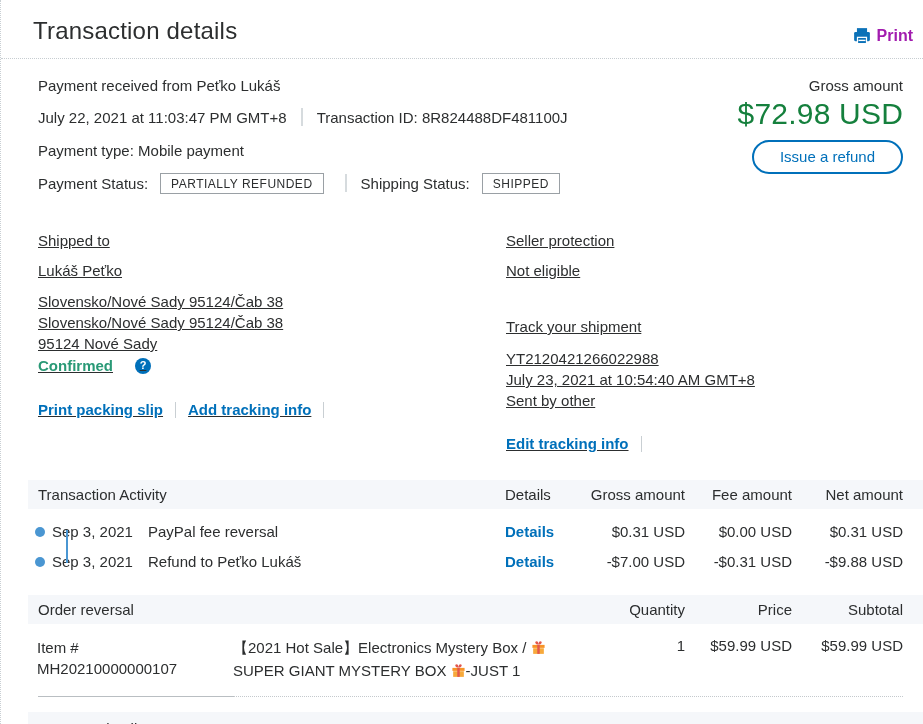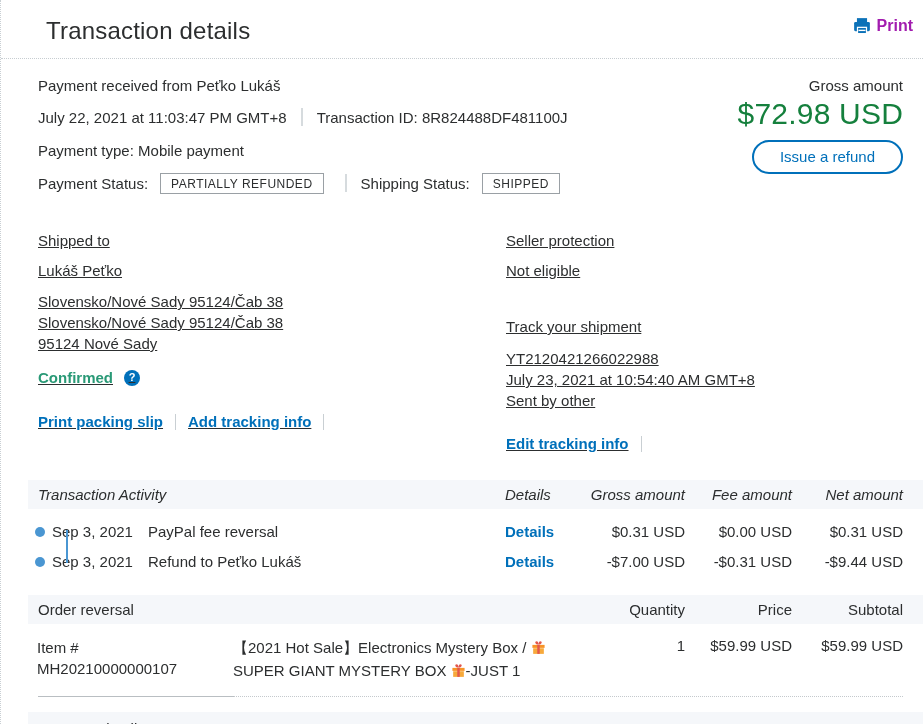--- a/index.html
+++ b/index.html
@@ -5,22 +5,22 @@
   * { margin:0; padding:0; box-sizing:border-box; }
   html,body { background:#fff; }
   body { font-family:"Liberation Sans", sans-serif; color:#2c2e2f; }
   .page {
     position:relative; width:923px; height:724px; background:#fff;
     border-left:1px dotted #c9cfd3; overflow:hidden; font-size:15px;
   }
 
   
   .topbar {
-    display:flex; justify-content:space-between; align-items:flex-start;
-    padding:17px 10px 13px 45px; border-bottom:1px dotted #c7cdd1;
+    display:flex; justify-content:space-between; align-items:flex-end;
+    padding:17px 10px 13px 32px; border-bottom:1px dotted #c7cdd1;
   }
   .page-title { font-size:24px; font-weight:400; color:#2c2e2f; letter-spacing:.2px; }
   .print-link {
     display:flex; align-items:center; gap:6px; color:#a21caf;
     font-weight:700; font-size:16px; cursor:pointer; text-decoration:none;
   }
 
   
   .summary { display:flex; justify-content:space-between; padding:15px 20px 0 37px; }
   .sum-left .line { display:flex; align-items:center; margin-bottom:11px; min-height:22px; }
@@ -39,40 +39,40 @@
     font-family:"Liberation Sans", sans-serif;
   }
 
   
   .twocol { display:flex; padding:27px 20px 0 37px;text-decoration:underline; }
   .col-left { width:468px; flex:none; }
   .col-right { flex:1; }
   .sec-heading { margin-bottom:13px; }
   .ship-name { margin-bottom:12px; }
   .addr-line { line-height:21px; }
-  .confirmed-row { display:flex; align-items:center; gap:11px; line-height:21px; margin-top:13px; }
+  .confirmed-row { display:flex; align-items:center; gap:22px; line-height:21px; margin-top:1px; }
   .confirmed-text { color:#299976; font-weight:700; }
   .help-icon {
     display:inline-flex; align-items:center; justify-content:center;
     width:16px; height:16px; border-radius:50%; background:#0070ba; color:#fff;
     font-size:11px; font-weight:700; cursor:pointer;
   }
   .links-row { display:flex; align-items:center; margin-top:25px; }
   .tlink { color:#0070ba; font-weight:700; cursor:pointer; text-decoration:none; }
   .pipe { width:1px; height:16px; background:#c9cfd3; margin:0 12px; flex:none; }
   .not-eligible { margin-bottom:39px; }
   .track-line { line-height:21px; }
   .edit-row { display:flex; align-items:center; margin-top:24px; }
 
   
   .bar {
     background:#f5f7fa; margin-left:27px; align-items:center;
     padding:6px 20px 6px 10px; min-height:27px;
   }
-  .act-head { display:grid; grid-template-columns:1fr 70px 110px 107px 111px; margin-top:28px;font-style:italic; }
+  .act-head { display:grid; grid-template-columns:1fr 70px 110px 107px 111px; margin-top:28px; }
   .order-head { display:grid; grid-template-columns:1fr 90px 107px 111px; margin-top:19px; }
   .r { text-align:right; }
   .act-rows { position:relative; margin-left:27px; padding-top:7px; }
   .act-row { display:grid; grid-template-columns:24px 96px 1fr 70px 110px 107px 111px; padding:7px 20px 6px 0; align-items:center; }
   .tl-dot { width:10px; height:10px; border-radius:50%; background:#4a96d2; margin-left:7px; }
   .tl-line { position:absolute; left:38px; top:21px; height:33px; width:2px; background:#4a96d2; }
   .details-link { color:#0070ba; font-weight:700; cursor:pointer; text-decoration:none; }
 
   .order-row { display:grid; grid-template-columns:196px 1fr 90px 107px 111px; padding:13px 20px 10px 9px; margin-left:27px; align-items:start; }
   .item-cell div { line-height:21px; }
@@ -182,21 +182,21 @@
       <span class="r">$0.00 USD</span>
       <span class="r">$0.31 USD</span>
     </div>
     <div class="act-row">
       <span class="tl-dot"></span>
       <span>Sep 3, 2021</span>
       <span>Refund to Peťko Lukáš</span>
       <a class="details-link">Details</a>
       <span class="r">-$7.00 USD</span>
       <span class="r">-$0.31 USD</span>
-      <span class="r">-$9.44 USD</span>
+      <span class="r">-$9.88 USD</span>
     </div>
   </div>
 
   <div class="bar order-head">
     <span>Order reversal</span>
     <span class="r">Quantity</span>
     <span class="r">Price</span>
     <span class="r">Subtotal</span>
   </div>
   <div class="order-row">

